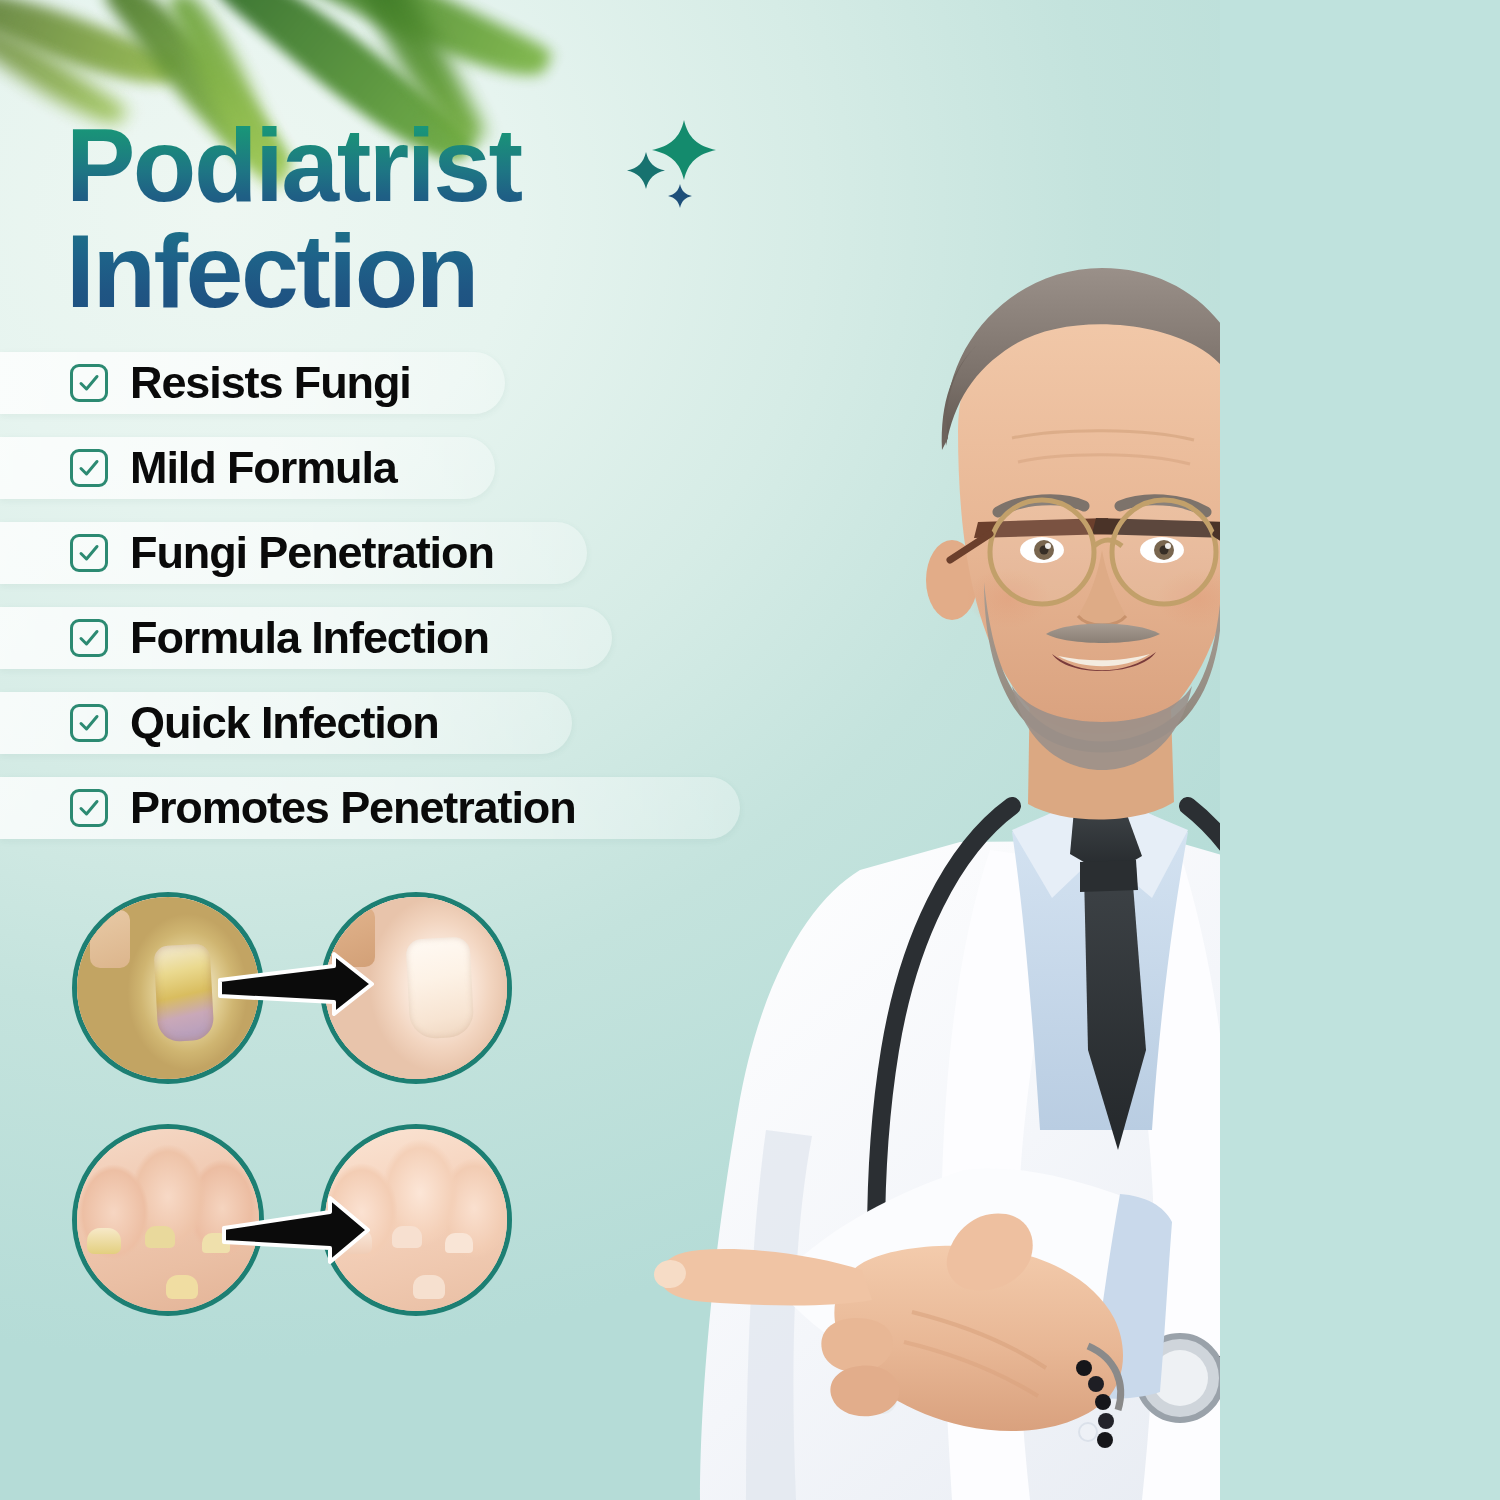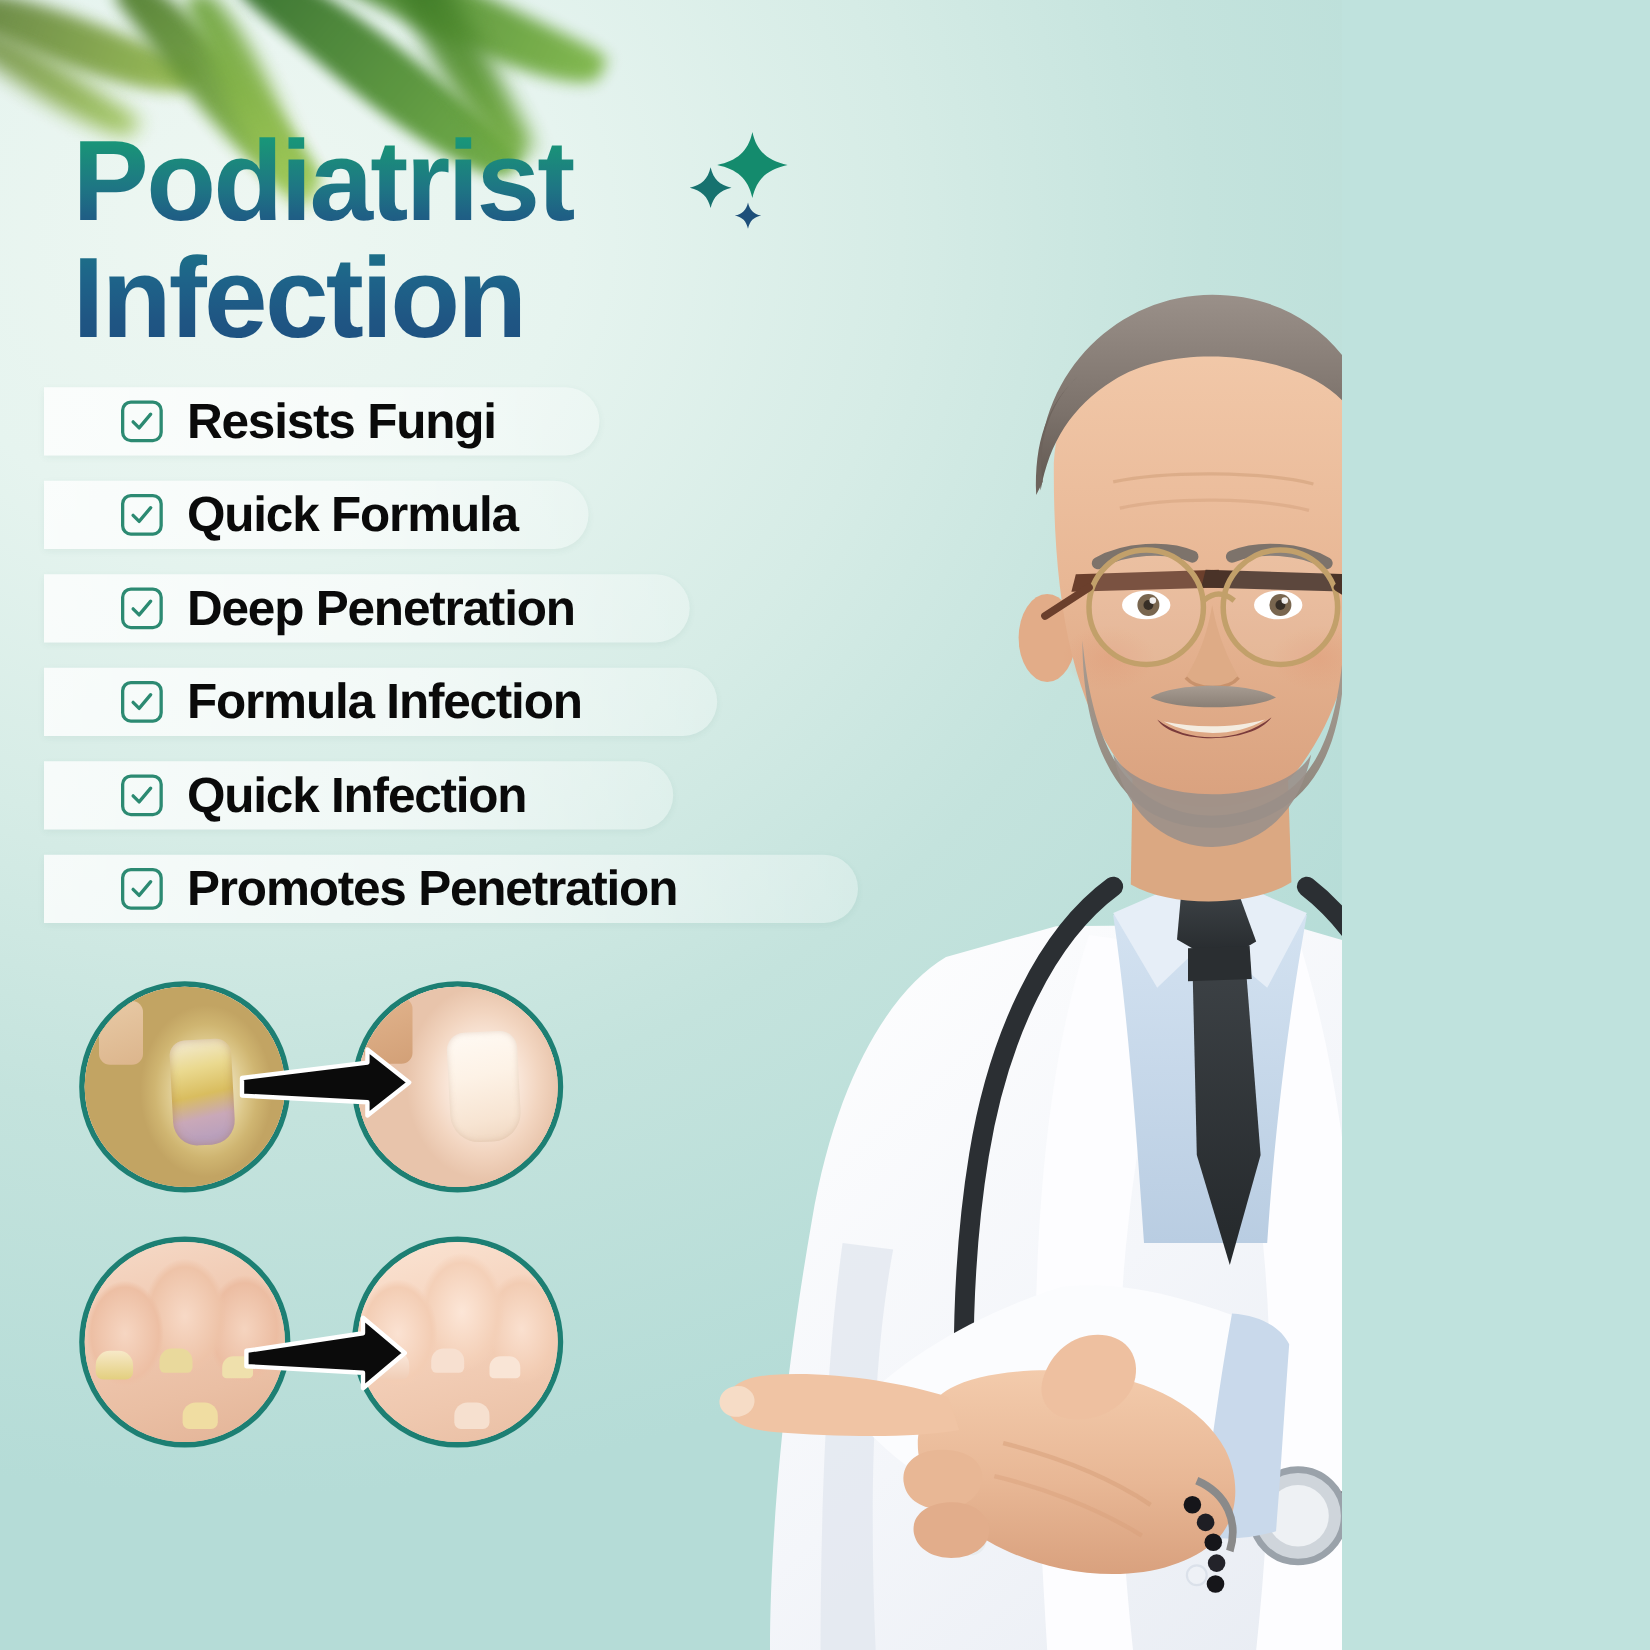--- a/index.html
+++ b/index.html
@@ -56,21 +56,20 @@
   #sparkles { position:absolute; left:612px; top:112px; width:120px; height:110px; }
 
   
   #feature-list { position:absolute; left:0; top:352px; width:830px; }
   .feature-row {
     position:relative;
     display:flex; align-items:center;
     height:62px;
     margin-bottom:23px;
     padding-left:70px;
-    margin-left:40px;
   }
   .feature-pill {
     position:absolute; left:0; top:0; height:62px;
     border-radius:0 34px 34px 0;
     background:linear-gradient(90deg,rgba(255,255,255,.80) 0%,rgba(255,255,255,.62) 55%,rgba(255,255,255,.30) 100%);
     box-shadow:0 2px 7px rgba(60,110,105,.07);
   }
   .chk {
     position:relative; z-index:2;
     width:38px; height:38px; flex:0 0 38px;
@@ -221,31 +220,31 @@
       <div class="feature-label">Resists Fungi</div>
     </div>
 
     <div class="feature-row">
       <div class="feature-pill" style="width:495px"></div>
       <div class="chk">
         <svg viewBox="0 0 24 24" fill="none">
             <path d="M4 12.5 L9.5 18 L20 5.5" stroke="#2c8a72" stroke-width="3" stroke-linecap="round" stroke-linejoin="round"></path>
           </svg>
       </div>
-      <div class="feature-label">Quick Formula</div>
+      <div class="feature-label">Mild Formula</div>
     </div>
 
     <div class="feature-row">
       <div class="feature-pill" style="width:587px"></div>
       <div class="chk">
         <svg viewBox="0 0 24 24" fill="none">
             <path d="M4 12.5 L9.5 18 L20 5.5" stroke="#2c8a72" stroke-width="3" stroke-linecap="round" stroke-linejoin="round"></path>
           </svg>
       </div>
-      <div class="feature-label">Deep Penetration</div>
+      <div class="feature-label">Fungi Penetration</div>
     </div>
 
     <div class="feature-row">
       <div class="feature-pill" style="width:612px"></div>
       <div class="chk">
         <svg viewBox="0 0 24 24" fill="none">
             <path d="M4 12.5 L9.5 18 L20 5.5" stroke="#2c8a72" stroke-width="3" stroke-linecap="round" stroke-linejoin="round"></path>
           </svg>
       </div>
       <div class="feature-label">Formula Infection</div>

